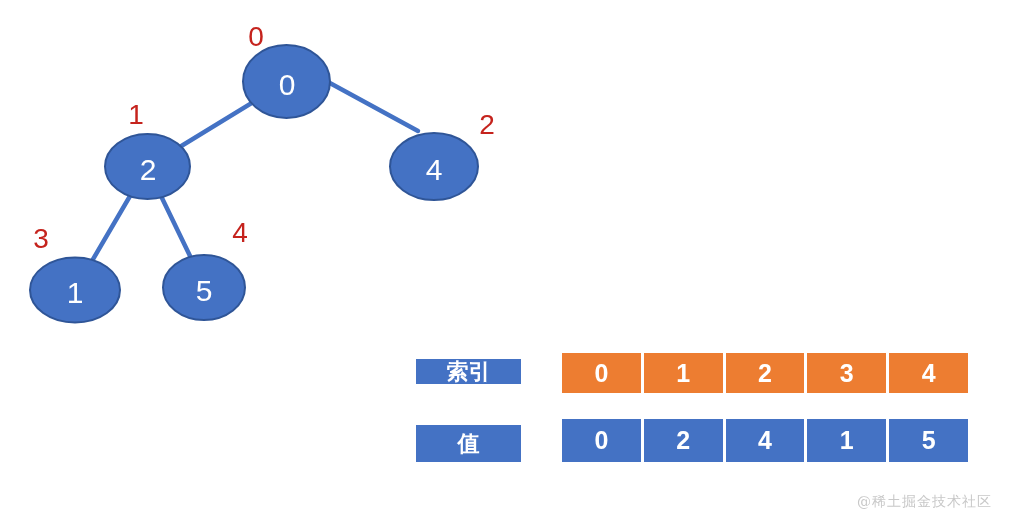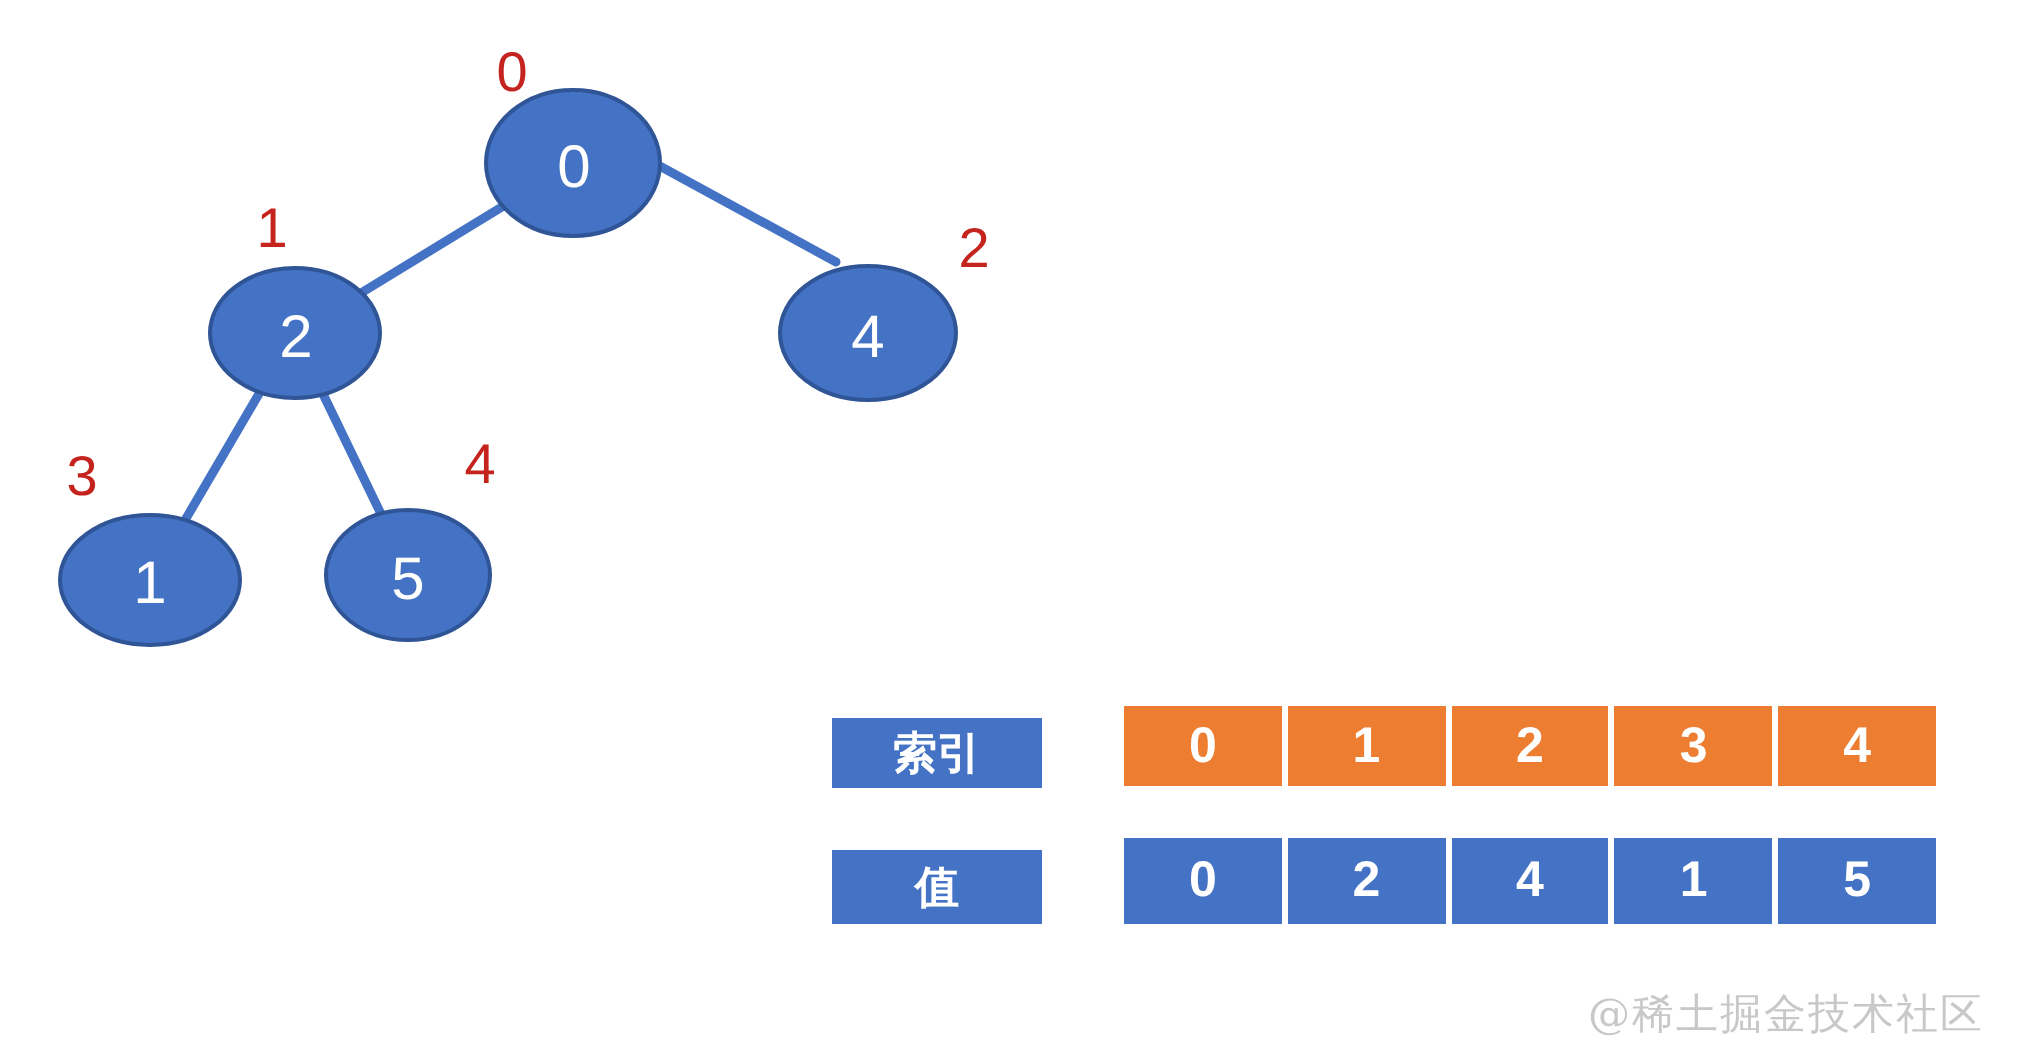--- a/index.html
+++ b/index.html
@@ -20,38 +20,38 @@
     fill:#C5231D; font-family:"Liberation Sans", sans-serif;
     font-size:28px; font-weight:400;
     text-anchor:middle; dominant-baseline:central;
   }
   .row-label {
     position:absolute; left:416px; width:105px;
     background:#4472C4; color:#ffffff;
     display:flex; align-items:center; justify-content:center;
     font-size:22px; font-weight:bold;
   }
-  .index-label { top:359px; height:35px; }
+  .index-label { top:359px; height:25px; }
   .value-label { top:425px; height:37px; }
   .cells {
     position:absolute; left:562px; width:406px;
     display:flex; gap:3px;
   }
   .index-cells { top:353px; height:40px; }
   .value-cells { top:419px; height:43px; }
   .cell {
     flex:1 1 0; display:flex; align-items:center; justify-content:center;
     color:#ffffff; font-size:25px; font-weight:bold;
   }
   .index-cells .cell { background:#ED7D31; }
   .value-cells .cell { background:#4472C4; }
   .watermark {
     position:absolute; right:22px; top:493px;
     font-family:"DejaVu Serif", serif;
-    font-size:21px; color:#C8C8C8; letter-spacing:1px;
+    font-size:14px; color:#C8C8C8; letter-spacing:1px;
     white-space:nowrap;
   }
 </style>
 </head>
 <body>
 
 <div class="canvas">
 
   <svg class="tree" width="540" height="345" viewBox="0 0 540 345">
 

